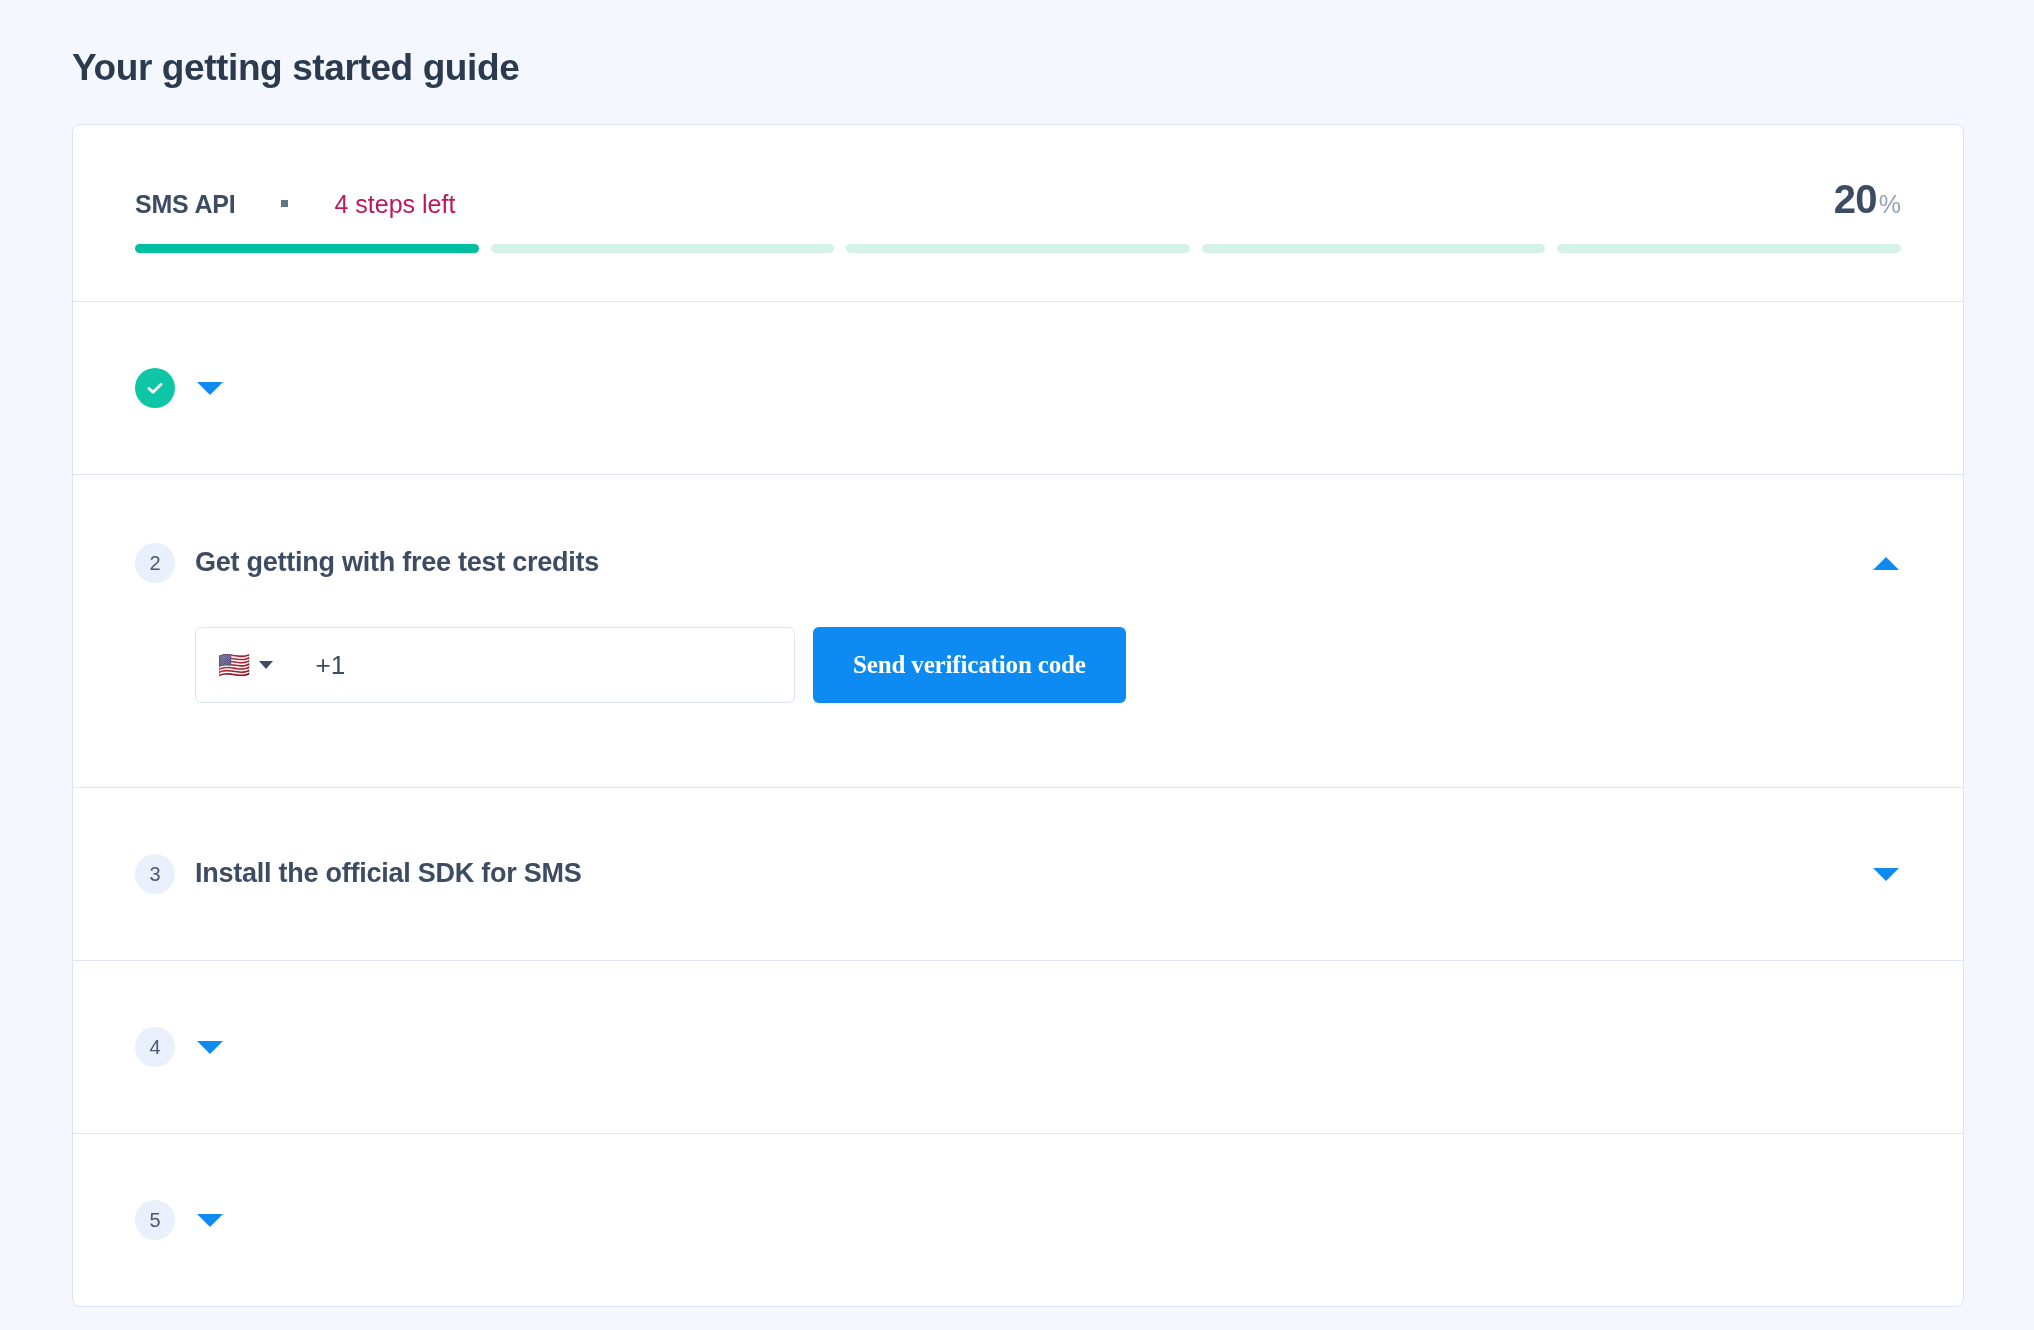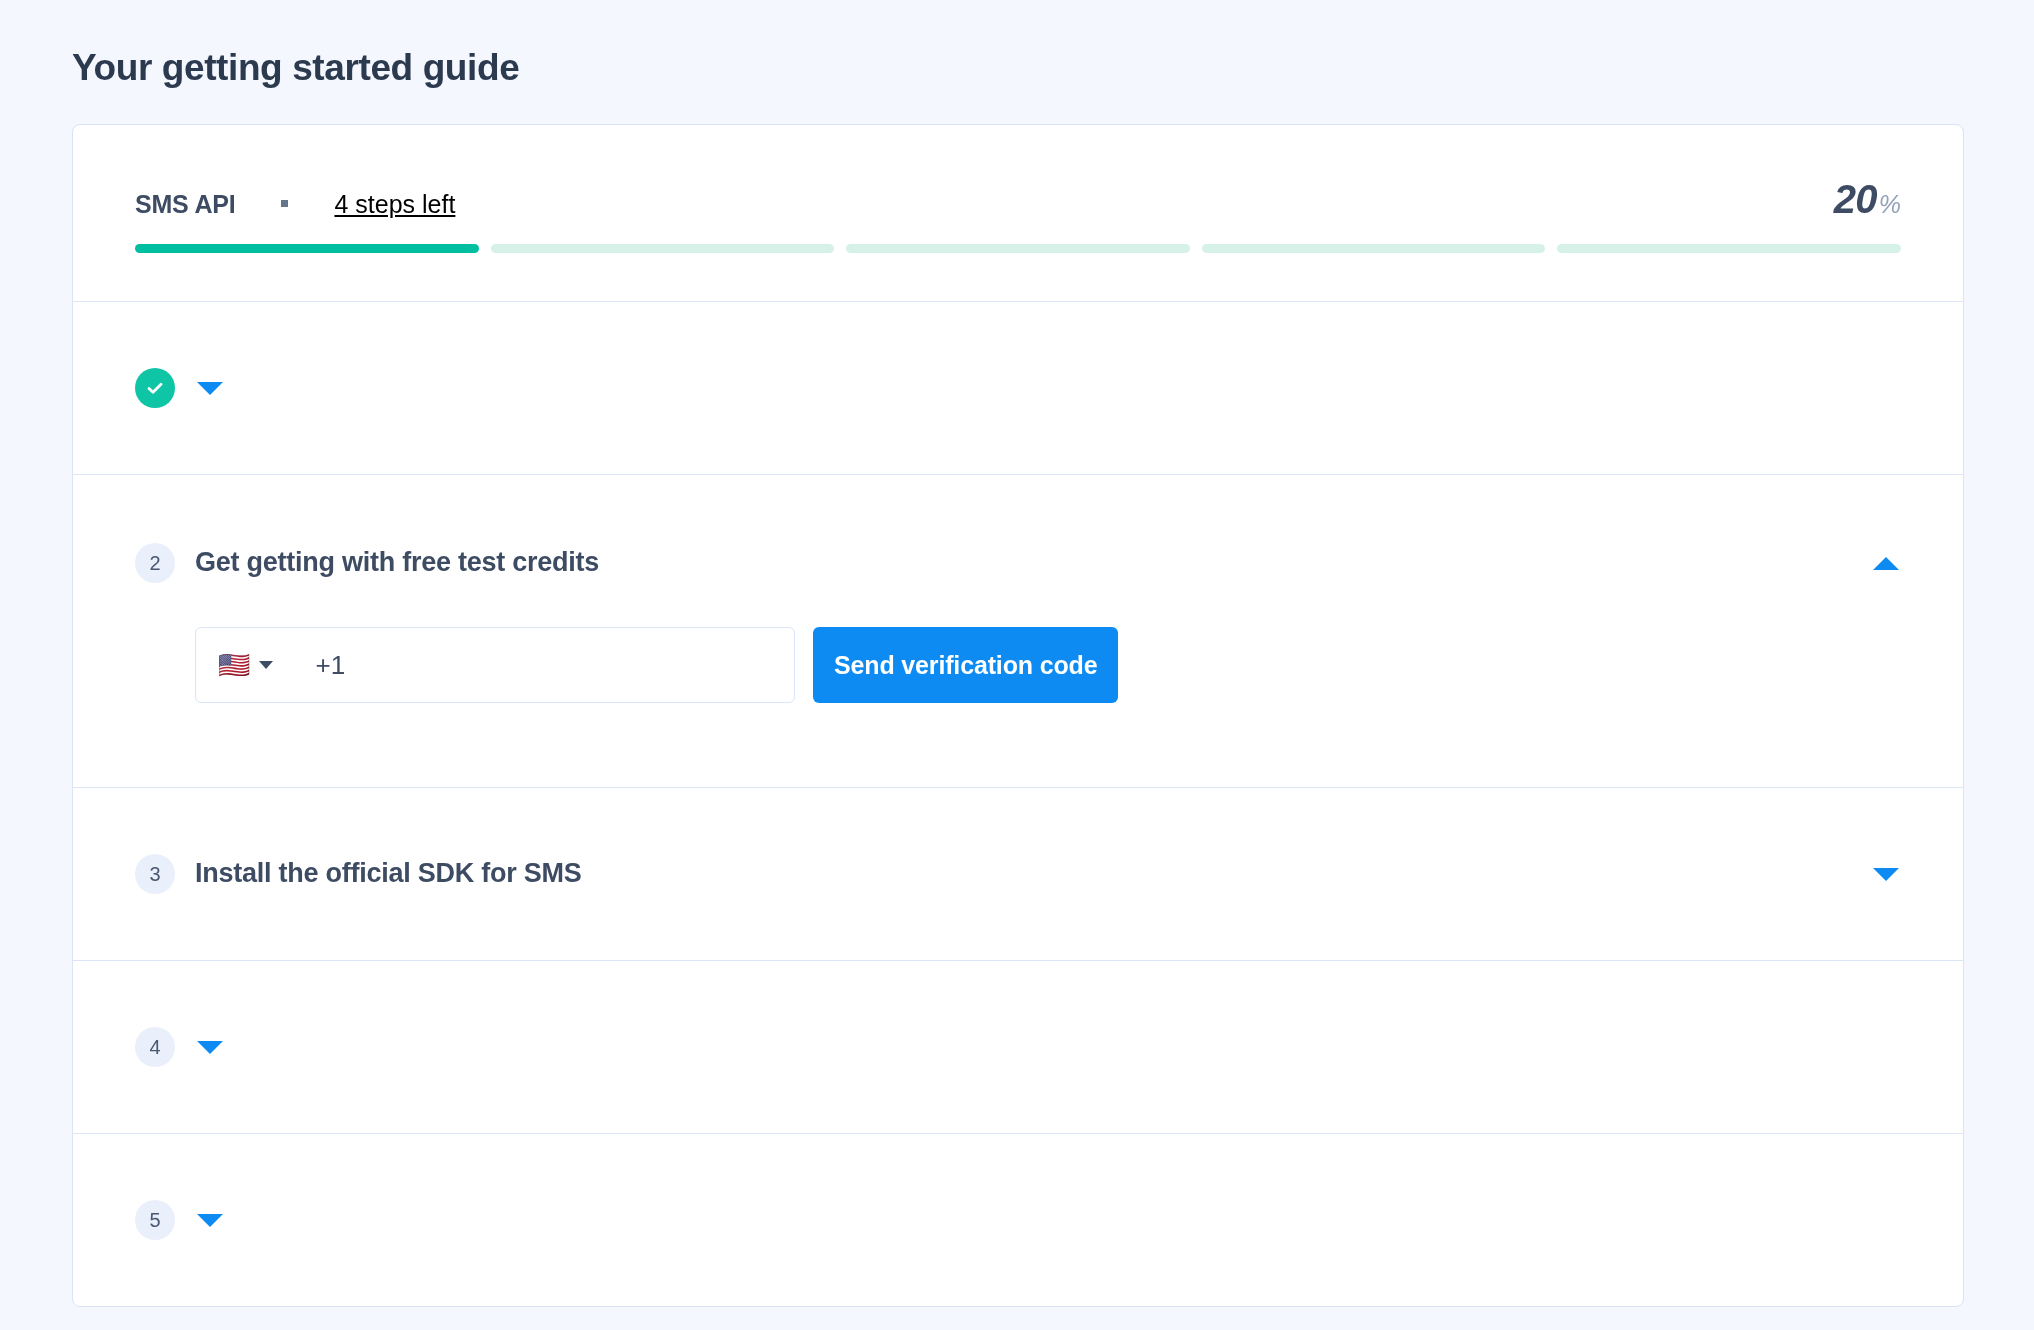--- a/index.html
+++ b/index.html
@@ -75,29 +75,27 @@
     width: 7px;
     height: 7px;
     background: #64748b;
     margin: 0 14px;
     position: relative;
     top: -1px;
     flex: 0 0 auto;
   }
   .progress-steps-left {
     font-weight: 400;
-    color: #000000;
-    text-decoration: underline;
+    color: #be185d;
   }
 
   .progress-percent {
     display: flex;
     align-items: baseline;
     white-space: nowrap;
-    font-style: italic;
   }
   .progress-percent-num {
     font-size: 40px;
     font-weight: 700;
     color: #3d4b63;
     letter-spacing: -0.8px;
   }
   .progress-percent-sign {
     font-size: 25px;
     font-weight: 400;
@@ -231,25 +229,25 @@
     font-weight: 400;
     letter-spacing: 0.2px;
   }
 
   .send-btn {
     height: 76px;
     background: #0d8bf2;
     color: #ffffff;
     border: none;
     border-radius: 6px;
-    font-family: Liberation Sans, sans-serif;
+    font-family: Liberation Serif, serif;
     font-size: 25px;
     font-weight: 700;
     letter-spacing: -0.15px;
-    padding: 0 21px;
+    padding: 0 40px;
     cursor: pointer;
     white-space: nowrap;
   }
 </style>
 </head>
 <body>
 
 <div class="page">
 
   <h1 class="page-title">Your getting started guide</h1>

